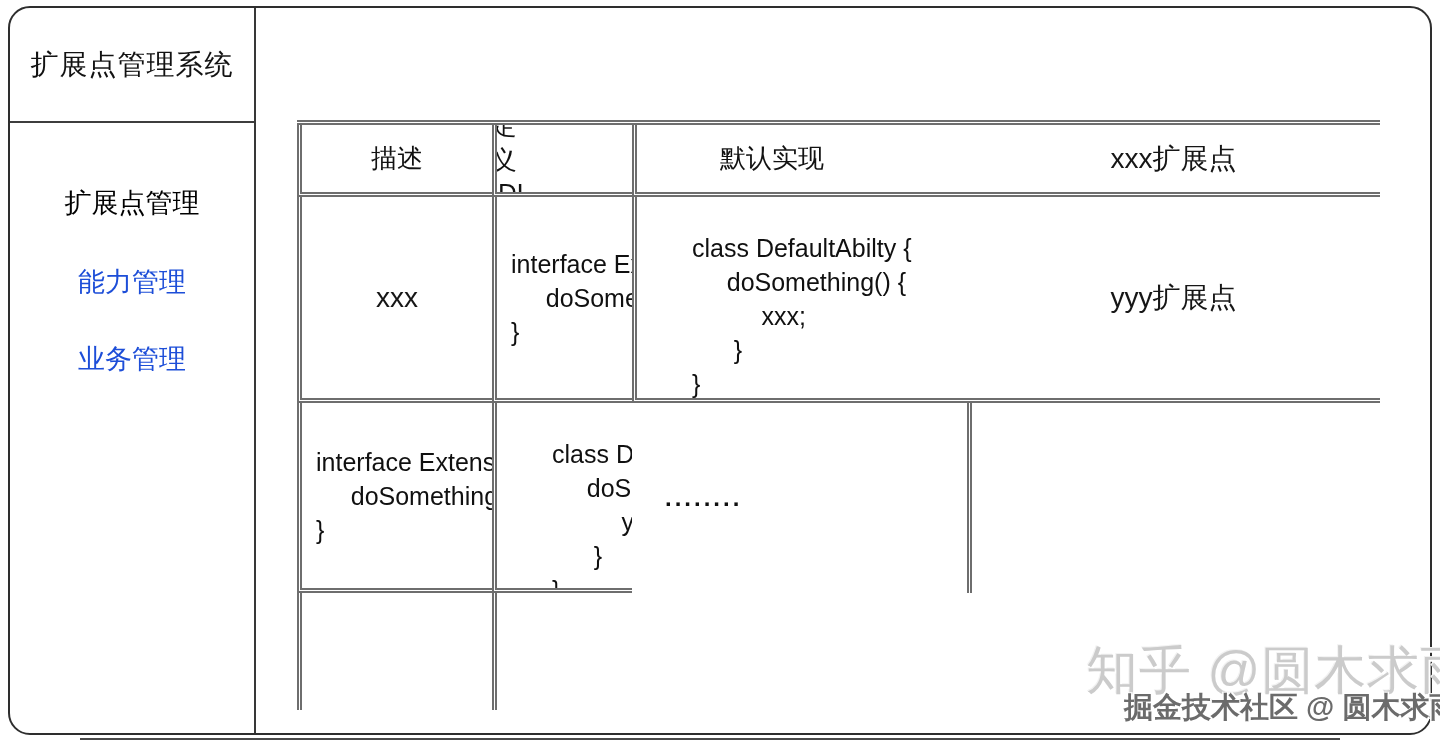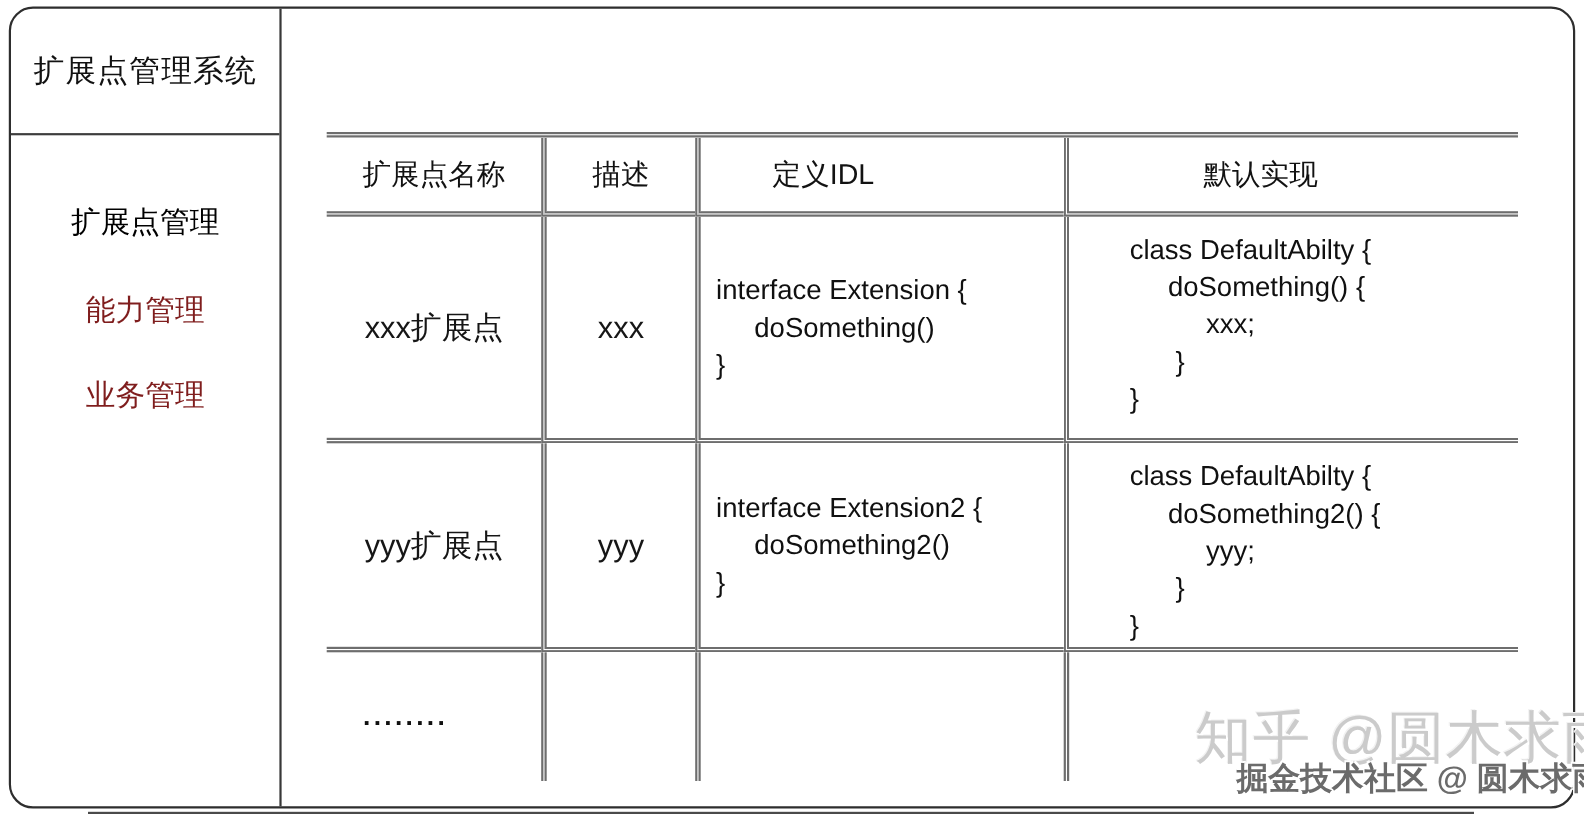--- a/index.html
+++ b/index.html
@@ -58,21 +58,21 @@
   }
   .menu {
     display: flex;
     flex-direction: column;
     align-items: center;
     padding-top: 66px;
     gap: 45px;
   }
   .menu-item {
     font-size: 27px;
-    color: #7f1d1d;
+    color: #1d4ed8;
     cursor: pointer;
     line-height: 32px;
   }
   .menu-item.active {
     color: #000000;
     font-weight: 500;
     font-family: Liberation Mono, monospace;
   }
   
   .ext-table {
@@ -106,21 +106,21 @@
     font-size: 28px;
   }
   .cell.code-idl {
     justify-content: flex-start;
     padding-left: 14px;
   }
   .cell.code-impl {
     align-items: flex-start;
     justify-content: flex-start;
     padding-left: 55px;
-    padding-top: 13px;
+    padding-top: 34px;
   }
   .cell pre {
     margin: 0;
     font-family: "Liberation Sans", "DejaVu Sans", sans-serif;
     font-size: 25px;
     line-height: 34px;
     white-space: pre;
     color: #101010;
   }
   .cell.dots {
@@ -168,42 +168,40 @@
       <nav class="menu">
         <div class="menu-item active">扩展点管理</div>
         <div class="menu-item">能力管理</div>
         <div class="menu-item">业务管理</div>
       </nav>
     </aside>
 
     <main>
       <div class="ext-table">
 
-        <div class="cell th hline">扩展点名称</div>
         <div class="cell th hline vline">描述</div>
         <div class="cell th hline vline shift-idl">定义IDL</div>
         <div class="cell th hline vline shift-impl">默认实现</div>
 
         <div class="cell name hline">xxx扩展点</div>
         <div class="cell desc hline vline">xxx</div>
         <div class="cell code-idl hline vline">
             <pre>interface Extension {
      doSomething()
 }</pre>
           </div>
         <div class="cell code-impl hline vline">
             <pre>class DefaultAbilty {
      doSomething() {
           xxx;
       }
 }</pre>
           </div>
 
         <div class="cell name hline">yyy扩展点</div>
-        <div class="cell desc hline vline">yyy</div>
         <div class="cell code-idl hline vline">
             <pre>interface Extension2 {
      doSomething2()
 }</pre>
           </div>
         <div class="cell code-impl hline vline">
             <pre>class DefaultAbilty {
      doSomething2() {
           yyy;
       }

